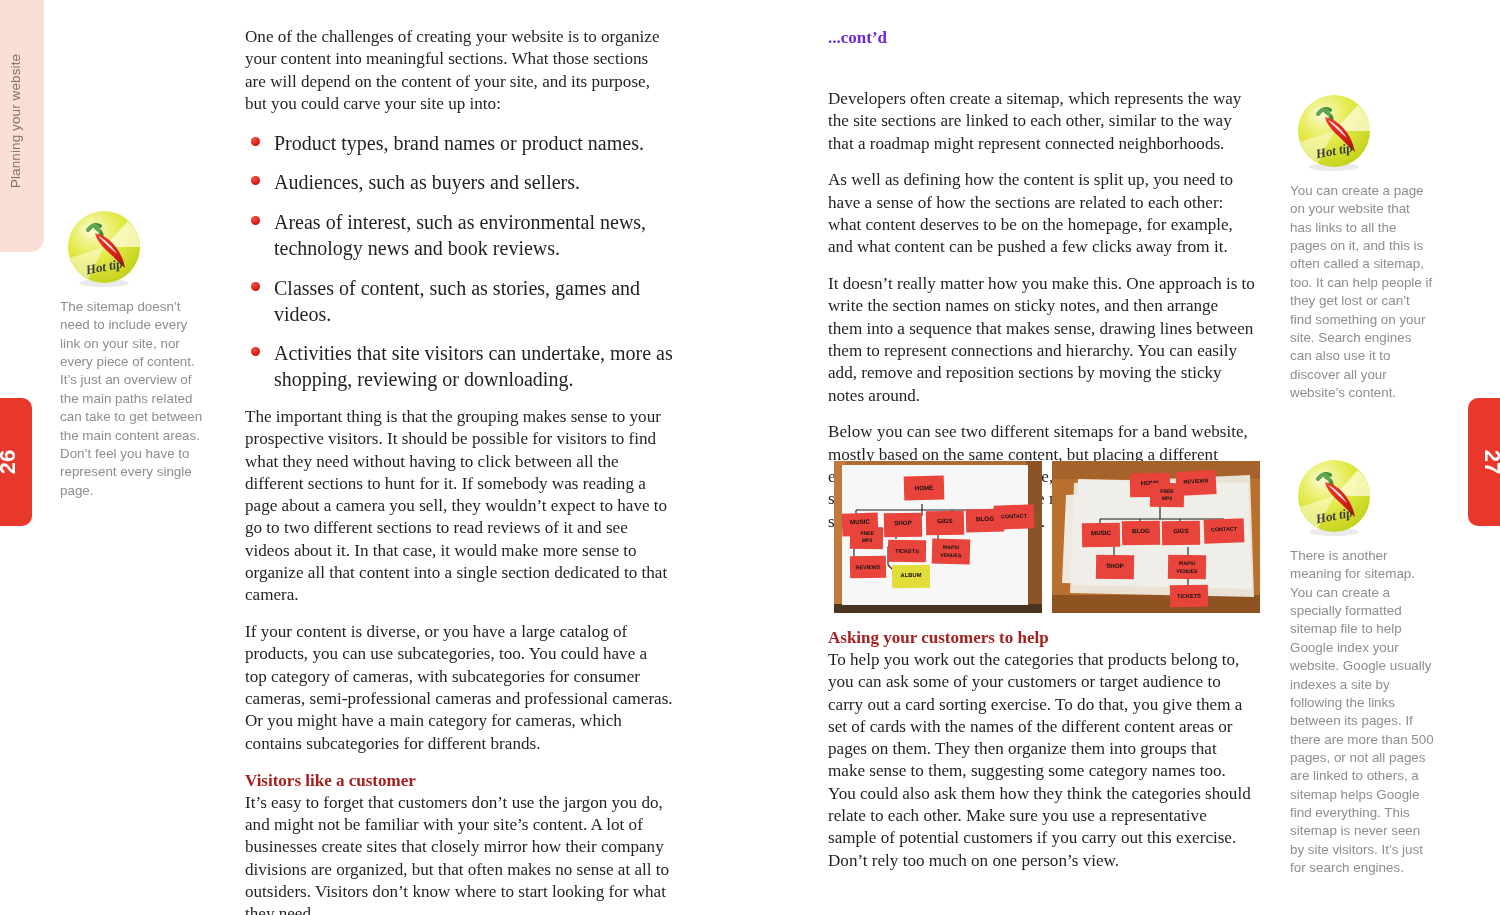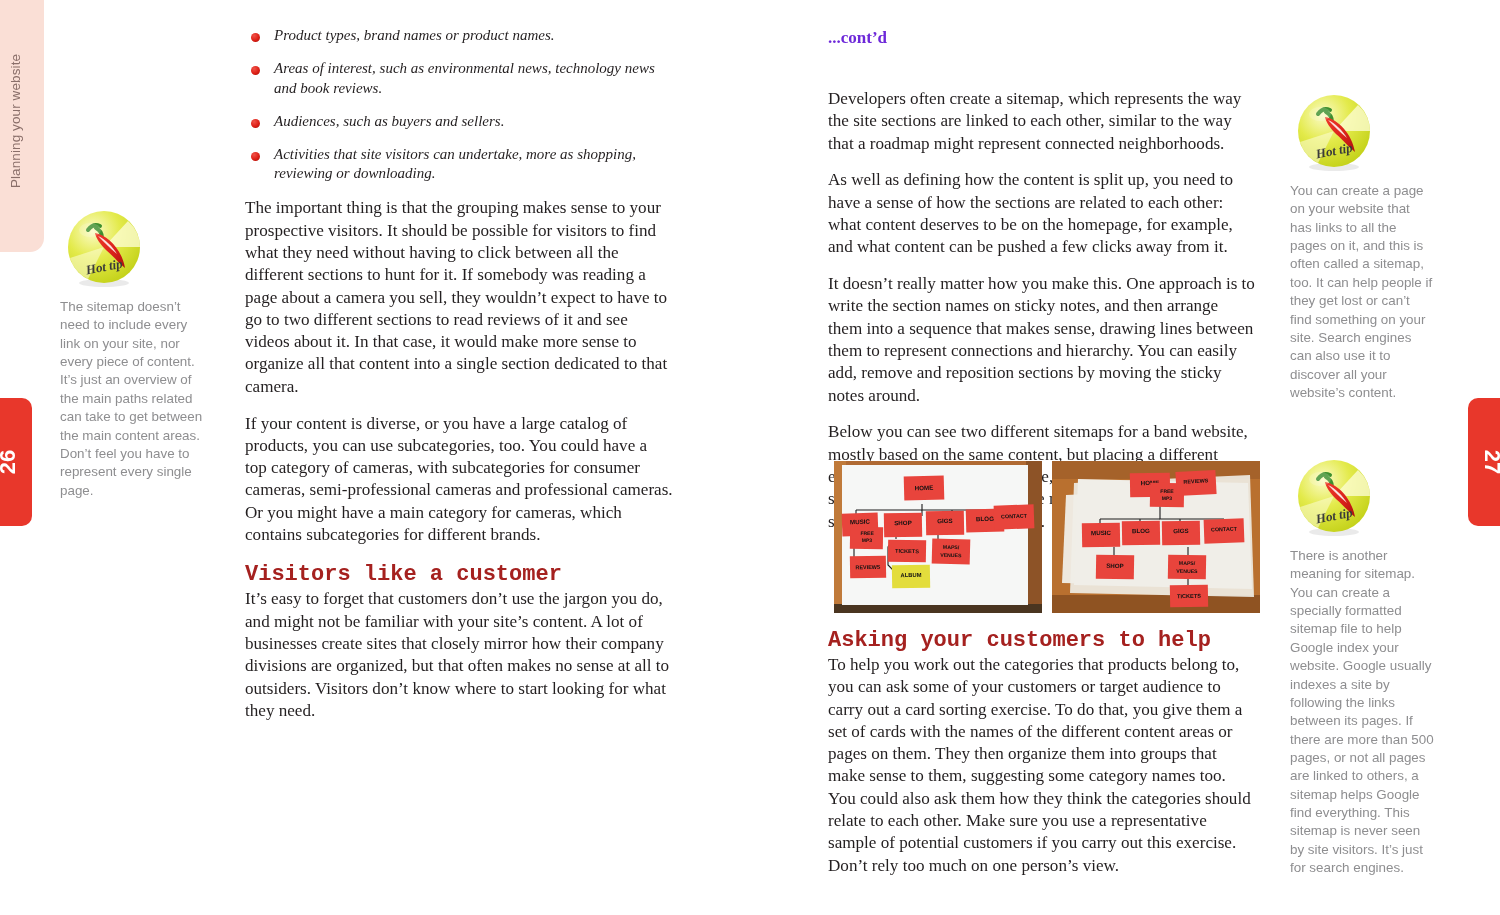--- a/index.html
+++ b/index.html
@@ -121,40 +121,39 @@
   }
   .body-p {
     font-size: 17.1px;
     line-height: 1.305;
     margin: 0 0 14.5px 0;
     color: #231f20;
     text-align: left;
   }
 
   h2.sub-head {
-    font-family: Liberation Mono, monospace;
-    font-size: 22px;
+    font-family: Liberation Serif, serif;
+    font-size: 17px;
     font-weight: bold;
     color: #a5211f;
     margin: 16px 0 1px 0;
   }
 
   ul.bullets {
     list-style: none;
     margin: 0 0 13px 0;
     padding: 0;
   }
   ul.bullets li {
     position: relative;
     padding-left: 29px;
-    font-size: 15px;
+    font-size: 20px;
     line-height: 1.305;
     margin-bottom: 13.5px;
     color: #231f20;
-    font-style: italic;
   }
   ul.bullets li::before {
     content: "";
     position: absolute;
     left: 6px;
     top: 7px;
     width: 9px;
     height: 9px;
     border-radius: 50%;
     background: radial-gradient(circle at 35% 30%, #f05248 0%, #dd1f16 55%, #9e1109 100%);
@@ -251,25 +250,27 @@
       <path d="M36 28 C43 31 50 38 55 46 C49 41 42 34 36 28 Z" fill="#ffffff" opacity="0.85"></path>
       <ellipse cx="28" cy="22" rx="11" ry="7" fill="#ffffff" opacity="0.18"></ellipse>
       <text x="43" y="63" font-family="Liberation Serif, serif" font-size="13" font-style="italic" font-weight="bold" fill="#3a3a3a" text-anchor="middle" transform="rotate(-11 43 63)">Hot tip</text>
     </svg>
   </div>
   <p>There is another meaning for sitemap. You can create a specially formatted sitemap file to help Google index your website. Google usually indexes a site by following the links between its pages. If there are more than 500 pages, or not all pages are linked to others, a sitemap helps Google find everything. This sitemap is never seen by site visitors. It’s just for search engines.</p>
 </div>
 
 <div class="col" id="col-left">
 
+  <p class="body-p">One of the challenges of creating your website is to organize your content into meaningful sections. What those sections are will depend on the content of your site, and its purpose, but you could carve your site up into:</p>
 
   <ul class="bullets">
     <li>Product types, brand names or product names.</li>
+    <li>Audiences, such as buyers and sellers.</li>
     <li>Areas of interest, such as environmental news, technology news and book reviews.</li>
-    <li>Audiences, such as buyers and sellers.</li>
+    <li>Classes of content, such as stories, games and videos.</li>
     <li>Activities that site visitors can undertake, more as shopping, reviewing or downloading.</li>
   </ul>
 
   <p class="body-p">The important thing is that the grouping makes sense to your prospective visitors. It should be possible for visitors to find what they need without having to click between all the different sections to hunt for it. If somebody was reading a page about a camera you sell, they wouldn’t expect to have to go to two different sections to read reviews of it and see videos about it. In that case, it would make more sense to organize all that content into a single section dedicated to that camera.</p>
 
   <p class="body-p">If your content is diverse, or you have a large catalog of products, you can use subcategories, too. You could have a top category of cameras, with subcategories for consumer cameras, semi-professional cameras and professional cameras. Or you might have a main category for cameras, which contains subcategories for different brands.</p>
 
   <h2 class="sub-head">Visitors like a customer</h2>
 
   <p class="body-p">It’s easy to forget that customers don’t use the jargon you do, and might not be familiar with your site’s content. A lot of businesses create sites that closely mirror how their company divisions are organized, but that often makes no sense at all to outsiders. Visitors don’t know where to start looking for what they need.</p>

